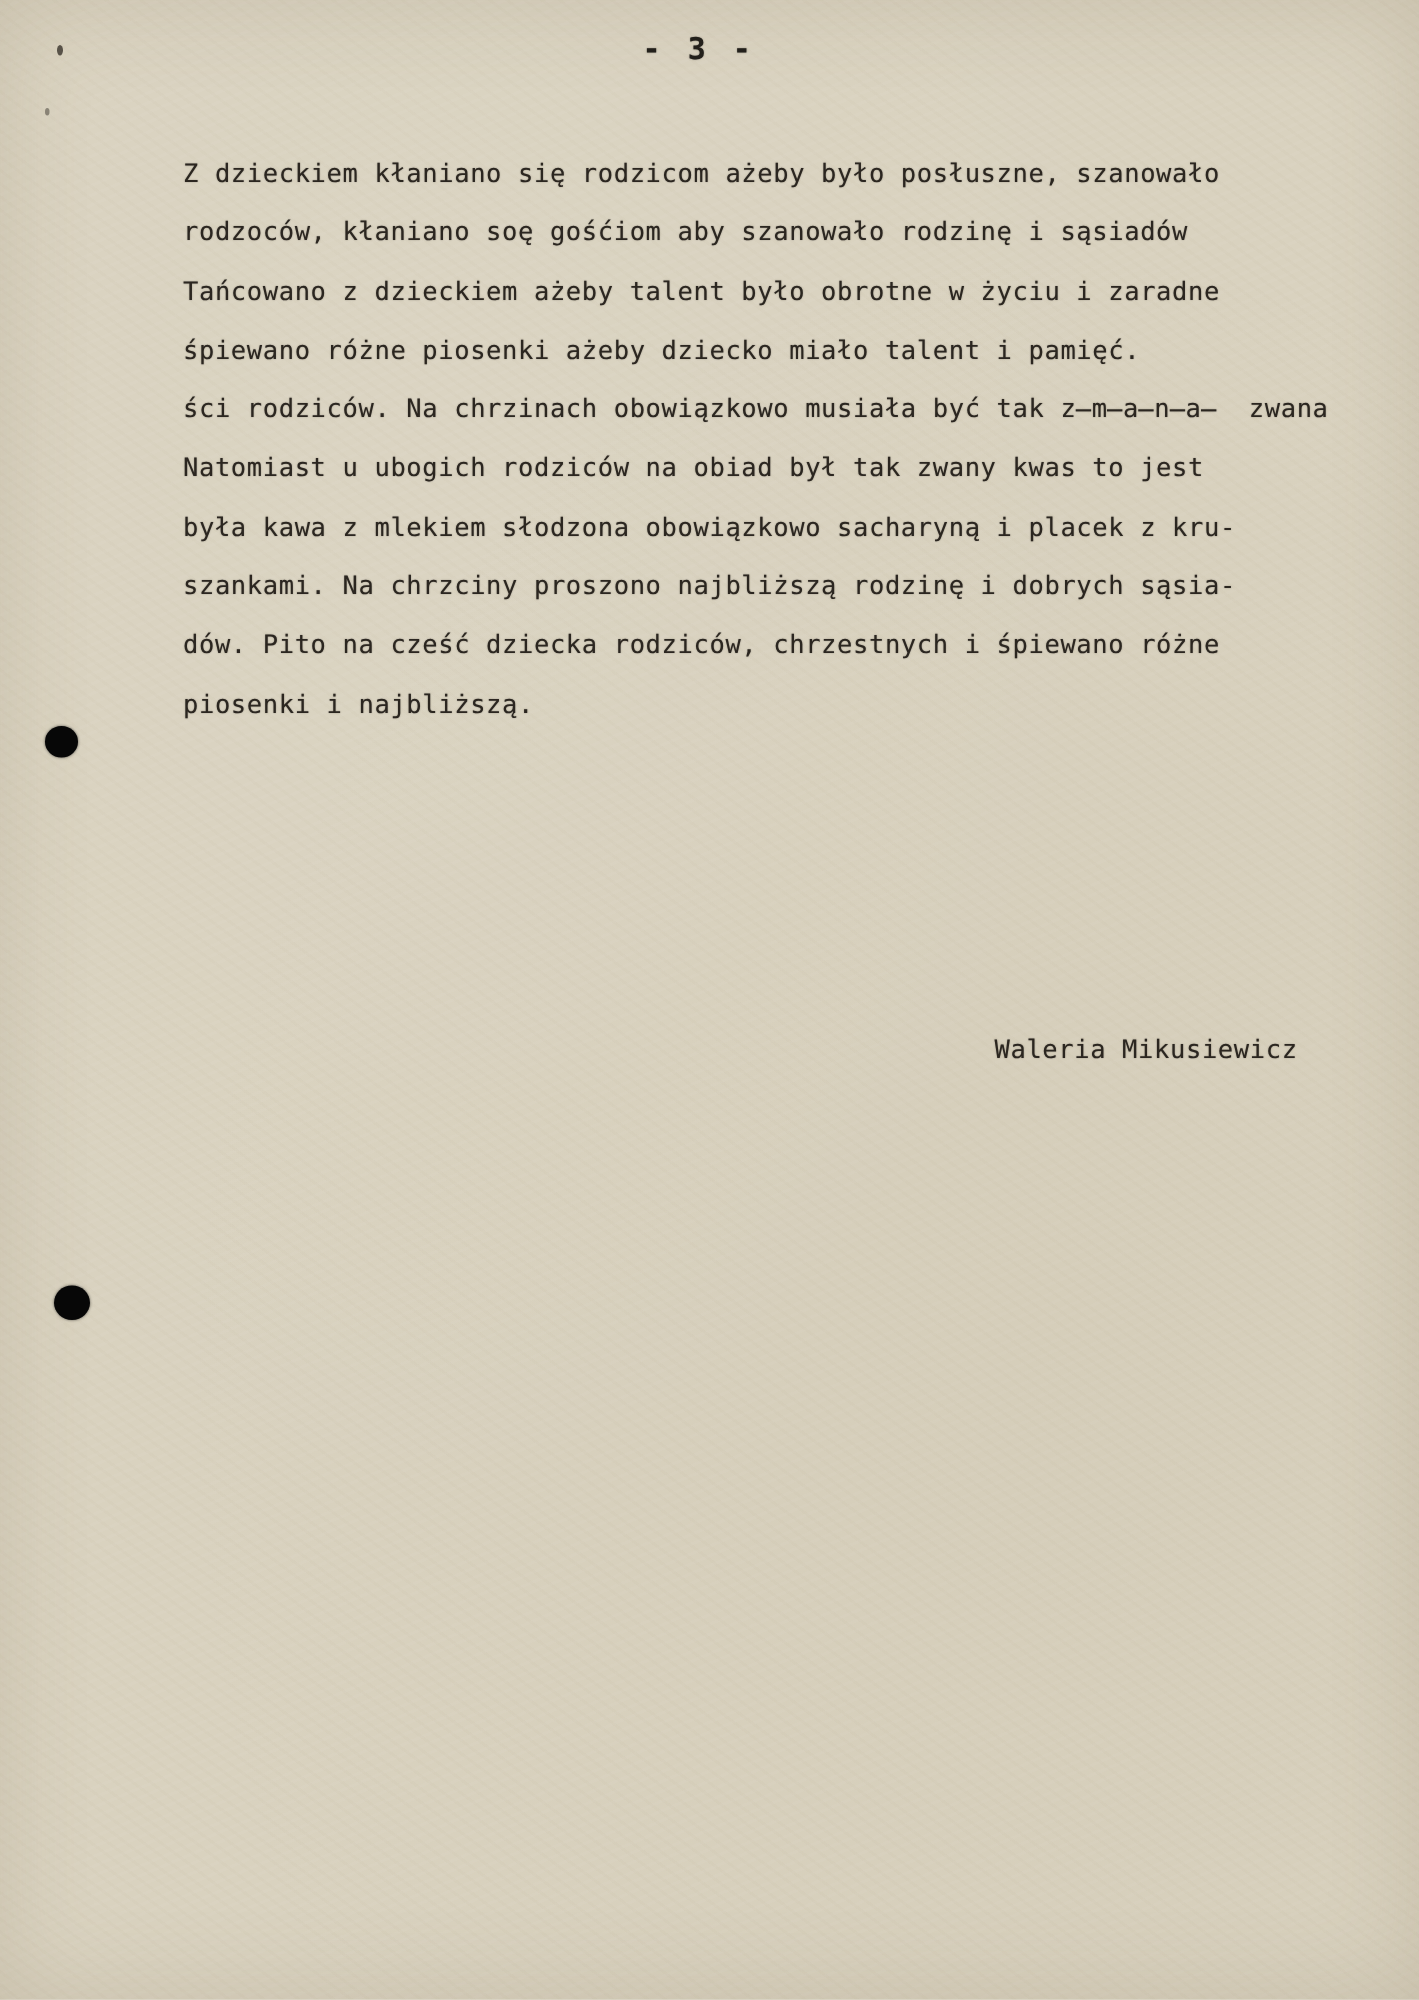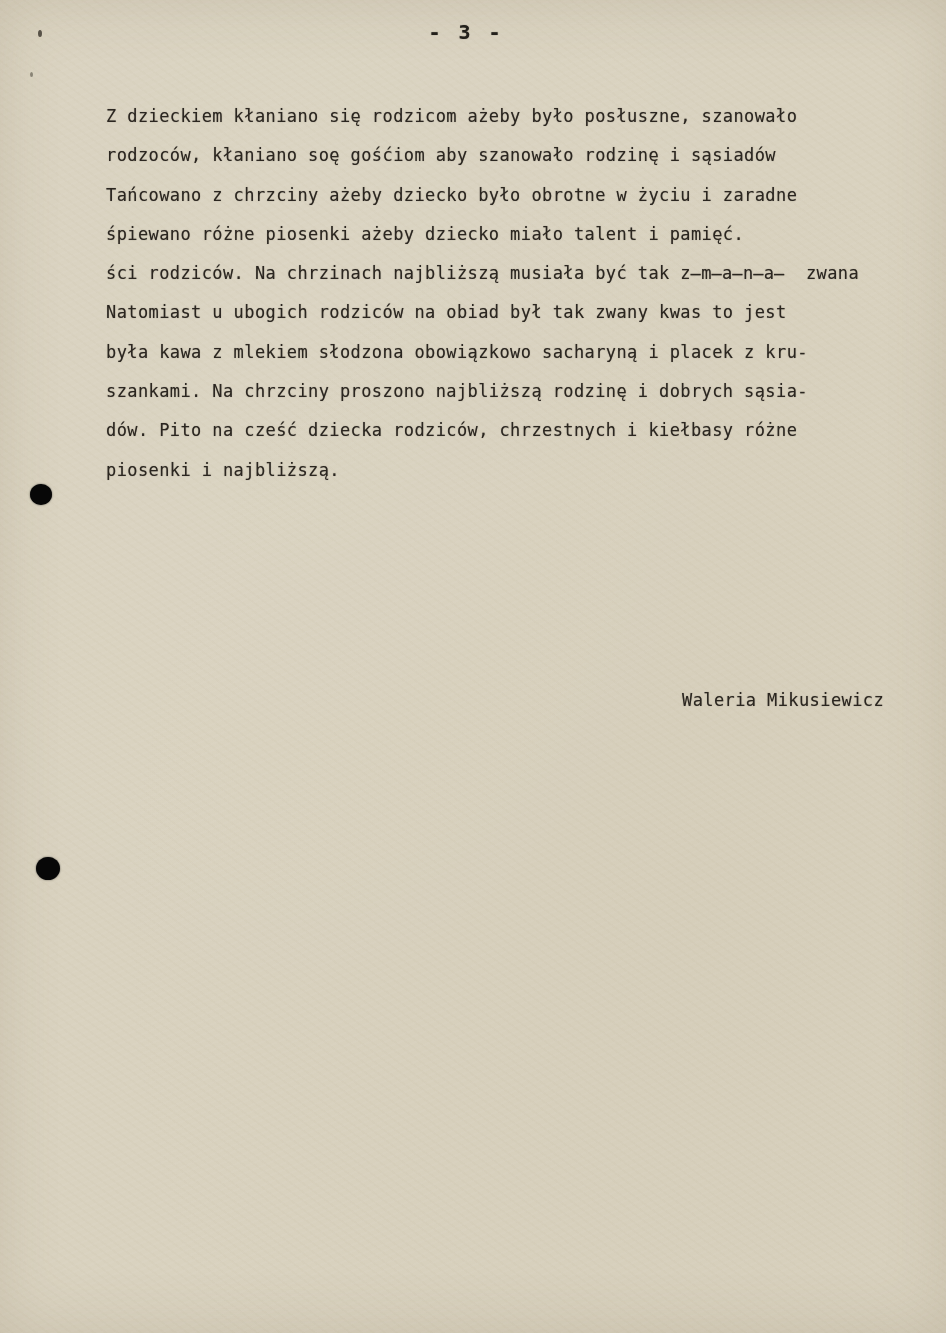--- a/index.html
+++ b/index.html
@@ -29,41 +29,40 @@
     text-align: center;
     font-size: 20px;
     font-weight: bold;
     letter-spacing: 3px;
     color: #23201b;
     text-shadow: 0 0 1px rgba(35,32,27,0.55);
   }
   .text-block {
     position: absolute;
     top: 97px;
-    left: 106px;
+    left: 122px;
     width: 770px;
   }
   .line {
     height: 39.3px;
     line-height: 39.3px;
     font-size: 17px;
     letter-spacing: 0.4px;
     white-space: pre;
     color: #2b2620;
     text-shadow: 0 0 1px rgba(43,38,32,0.45);
   }
   .signature {
     position: absolute;
     top: 690px;
     left: 663px;
     font-size: 17px;
     letter-spacing: 0.4px;
     color: #2b2620;
     text-shadow: 0 0 1px rgba(43,38,32,0.45);
-    margin-left: 19px;
   }
   .hole-punch {
     position: absolute;
     background: #070707;
     border-radius: 50%;
     box-shadow: 0 0 2px rgba(0,0,0,0.6);
   }
   .hole-punch.top    { left: 30px; top: 484px; width: 22px; height: 21px; }
   .hole-punch.bottom { left: 36px; top: 857px; width: 24px; height: 23px; }
   .ink-speck {
@@ -80,27 +79,27 @@
 <div class="paper">
 
   <div class="page-number">- 3 -</div>
 
   <div class="ink-speck s1"></div>
   <div class="ink-speck s2"></div>
 
   <div class="text-block">
     <div class="line">Z dzieckiem kłaniano się rodzicom ażeby było posłuszne, szanowało</div>
     <div class="line">rodzoców, kłaniano soę gośćiom aby szanowało rodzinę i sąsiadów</div>
-    <div class="line">Tańcowano z chrzciny ażeby dziecko było obrotne w życiu i zaradne</div>
+    <div class="line">Tańcowano z dzieckiem ażeby talent było obrotne w życiu i zaradne</div>
     <div class="line">śpiewano różne piosenki ażeby dziecko miało talent i pamięć.</div>
-    <div class="line">ści rodziców. Na chrzinach najbliższą musiała być tak z̶m̶a̶n̶a̶  zwana</div>
+    <div class="line">ści rodziców. Na chrzinach obowiązkowo musiała być tak z̶m̶a̶n̶a̶  zwana</div>
     <div class="line">Natomiast u ubogich rodziców na obiad był tak zwany kwas to jest</div>
     <div class="line">była kawa z mlekiem słodzona obowiązkowo sacharyną i placek z kru-</div>
     <div class="line">szankami. Na chrzciny proszono najbliższą rodzinę i dobrych sąsia-</div>
-    <div class="line">dów. Pito na cześć dziecka rodziców, chrzestnych i kiełbasy różne</div>
+    <div class="line">dów. Pito na cześć dziecka rodziców, chrzestnych i śpiewano różne</div>
     <div class="line">piosenki i najbliższą.</div>
   </div>
 
   <div class="signature">Waleria Mikusiewicz</div>
 
   <div class="hole-punch top"></div>
   <div class="hole-punch bottom"></div>
 
 </div>
 

